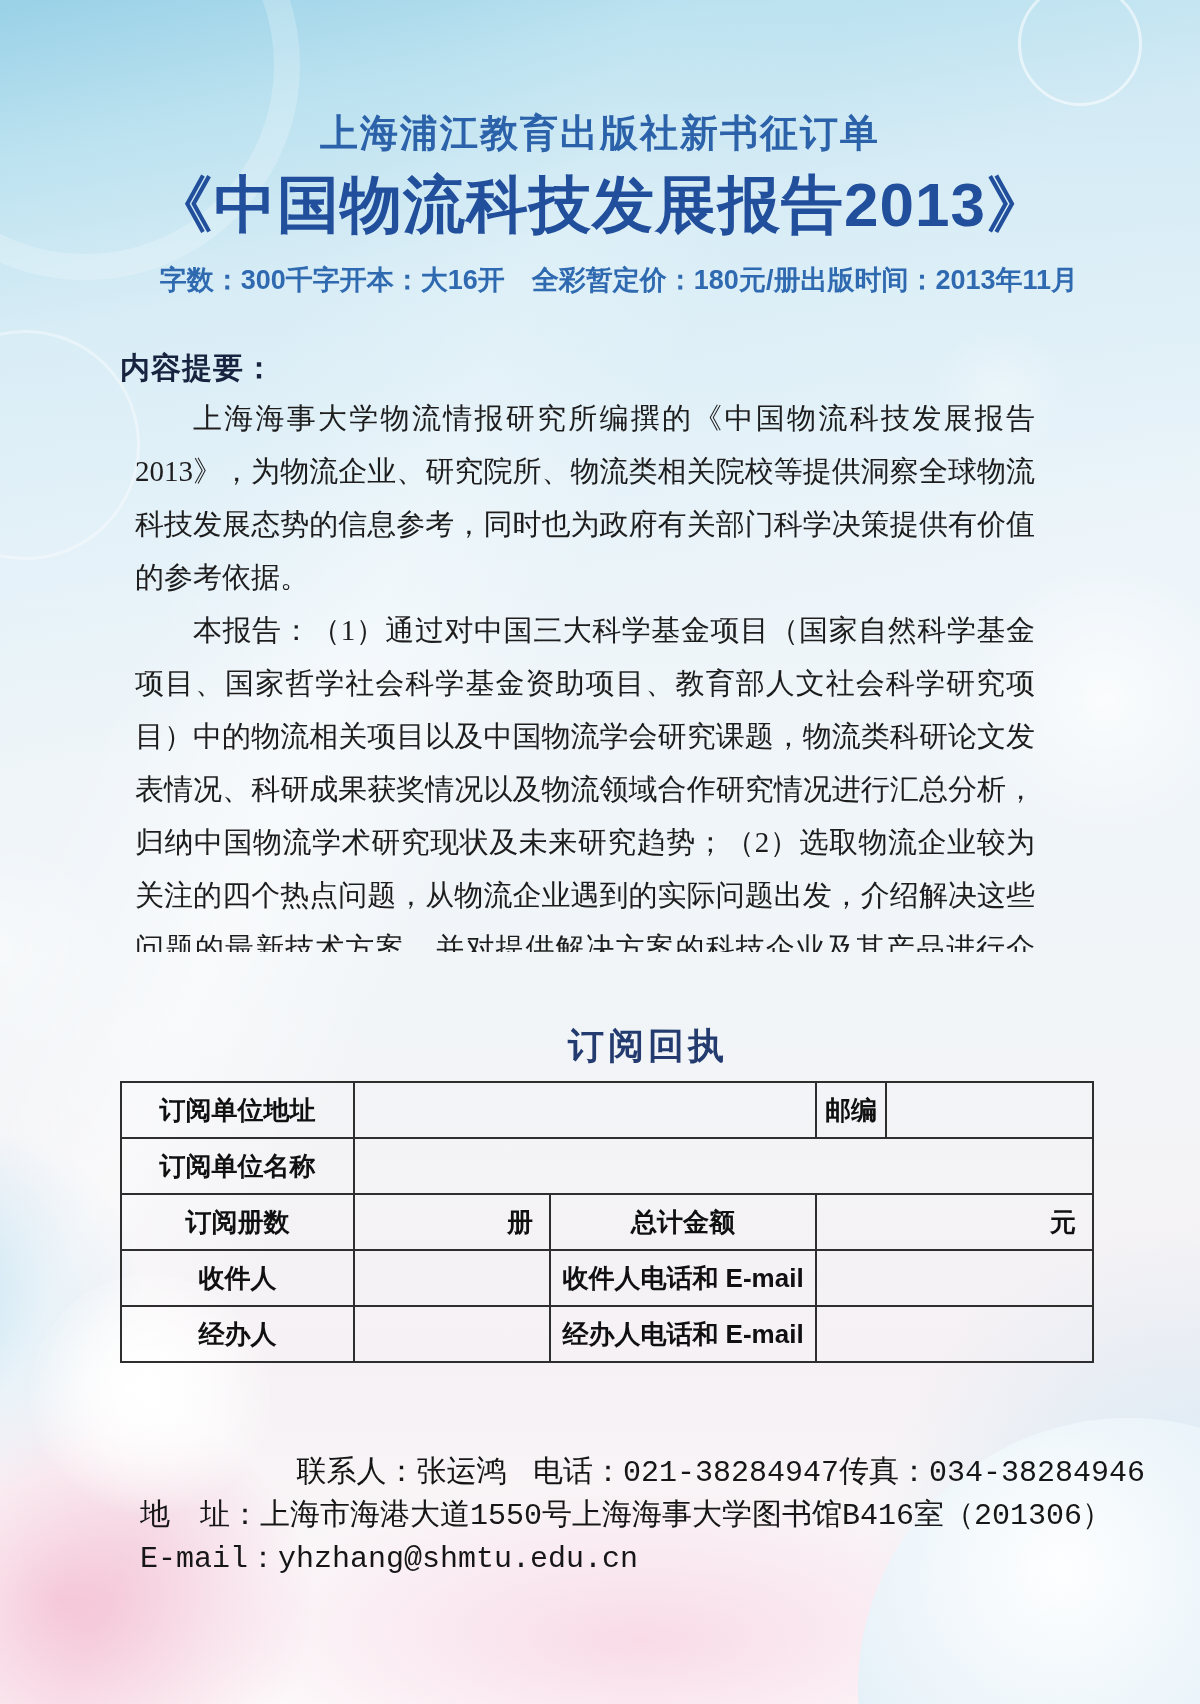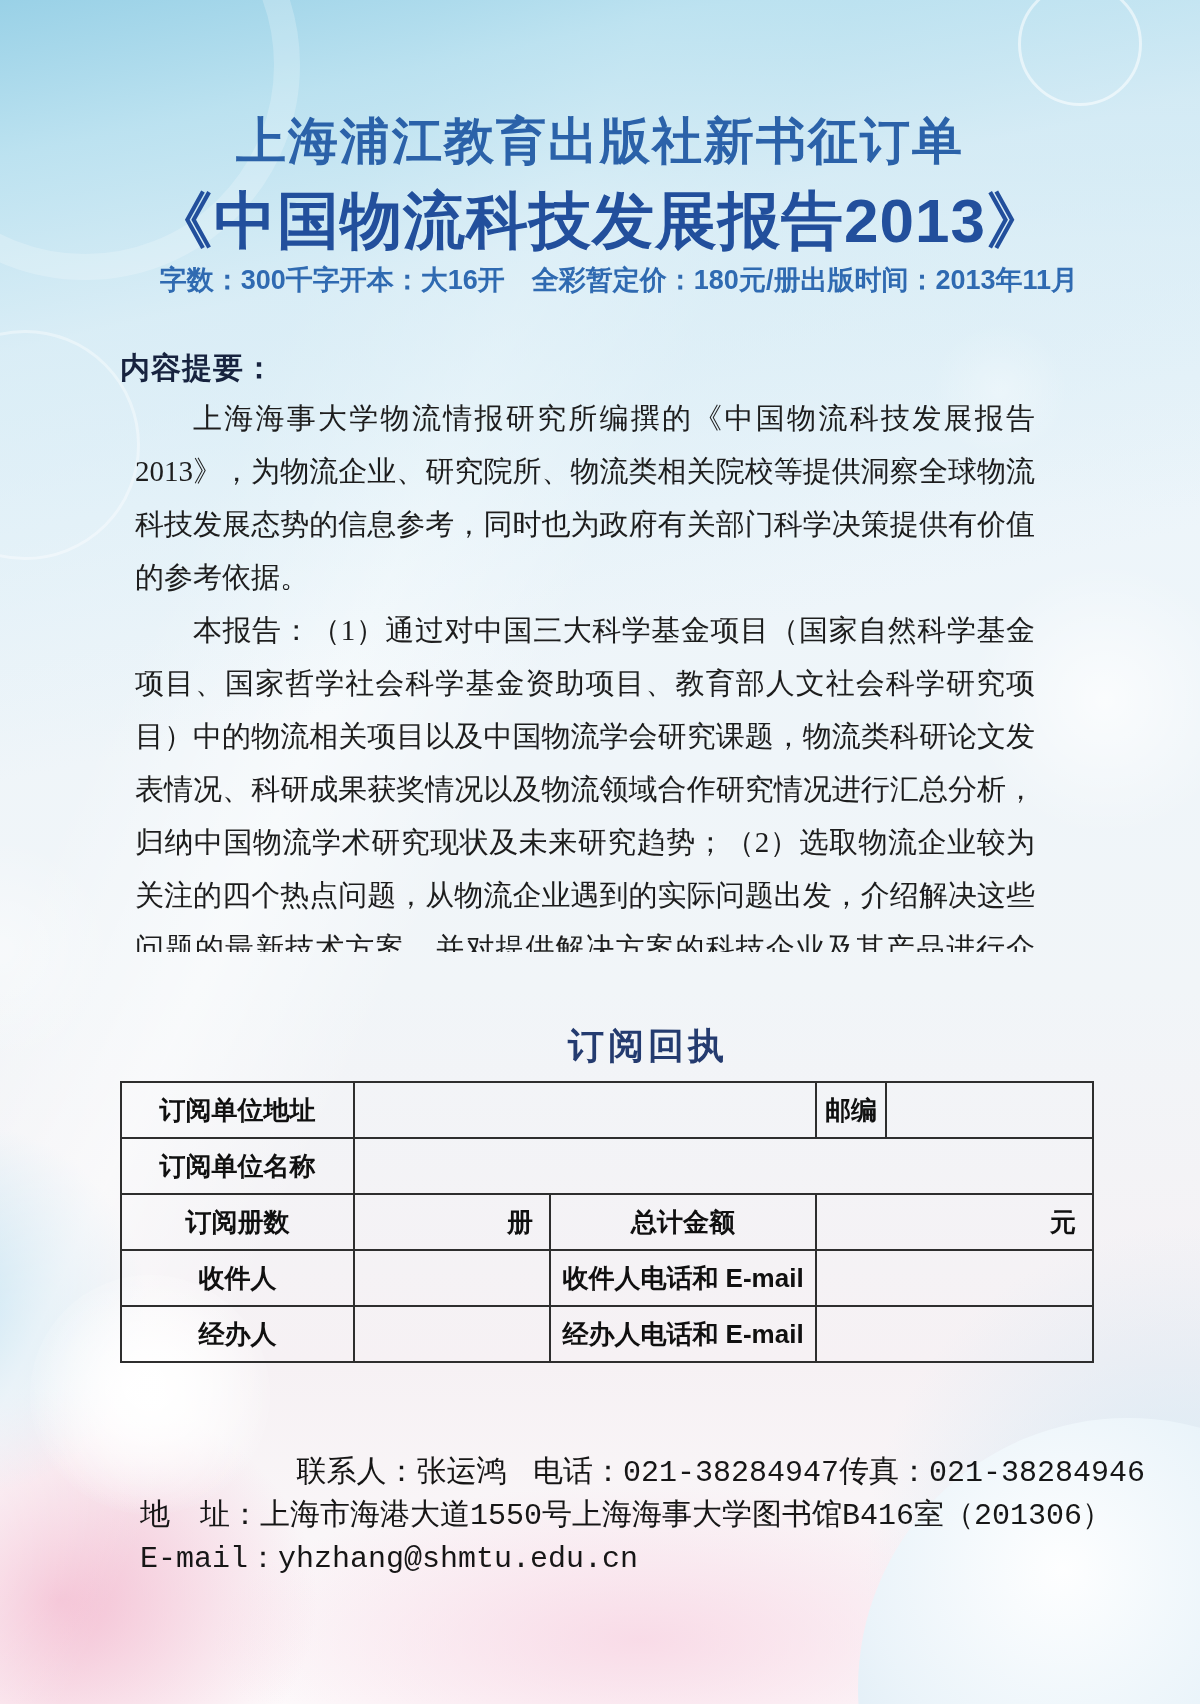--- a/index.html
+++ b/index.html
@@ -43,21 +43,21 @@
     left:858px; top:1418px; width:540px; height:540px;
     background:radial-gradient(circle at 38% 28%, #ffffff 0%, #eaf4fa 38%, #cfe4f2 76%, #c3dcef 100%);
     opacity:.95;
   }
   #glow-bottom-left{
     left:30px; top:1275px; width:240px; height:240px;
     background:radial-gradient(circle at 50% 45%, rgba(255,255,255,.95), rgba(255,255,255,0) 75%);
   }
 
   .header{ position:absolute; top:108px; left:0; width:100%; text-align:center; }
-  .publisher-line{ font-size:50px; font-weight:700; color:#2b62a9; letter-spacing:2px; }
+  .publisher-line{ font-size:38px; font-weight:700; color:#2b62a9; letter-spacing:2px; }
   .book-title{ margin-top:4px; font-size:62px; font-weight:700; color:#224f9c; letter-spacing:1px; }
 
   .specs{
     position:absolute; top:262px; left:135px; right:122px;
     display:flex; justify-content:flex-end;
     font-size:27px; font-weight:700; color:#2f6ab1; white-space:nowrap;
   }
 
   .abstract-heading{
     position:absolute; top:348px; left:120px;
@@ -165,21 +165,21 @@
       <td>经办人电话和 E-mail</td>
       <td colspan="2"></td>
     </tr>
   </tbody>
     </table>
 
   <div class="footer">
     <div class="footer-row">
       <span class="f-col1"><span>联系人：</span><span>张运鸿</span></span>
       <span class="f-col2"><span>电话：</span><span>021-38284947</span></span>
-      <span><span>传真：</span><span>021-38284946</span></span>
+      <span><span>传真：</span><span>034-38284946</span></span>
     </div>
     <div class="footer-row">
       <span>地　址：</span>
         <span>上海市海港大道1550号上海海事大学图书馆B416室（201306）</span>
     </div>
     <div class="footer-row">
       <span>E-mail：</span>
         <span>yhzhang@shmtu.edu.cn</span>
     </div>
   </div>

